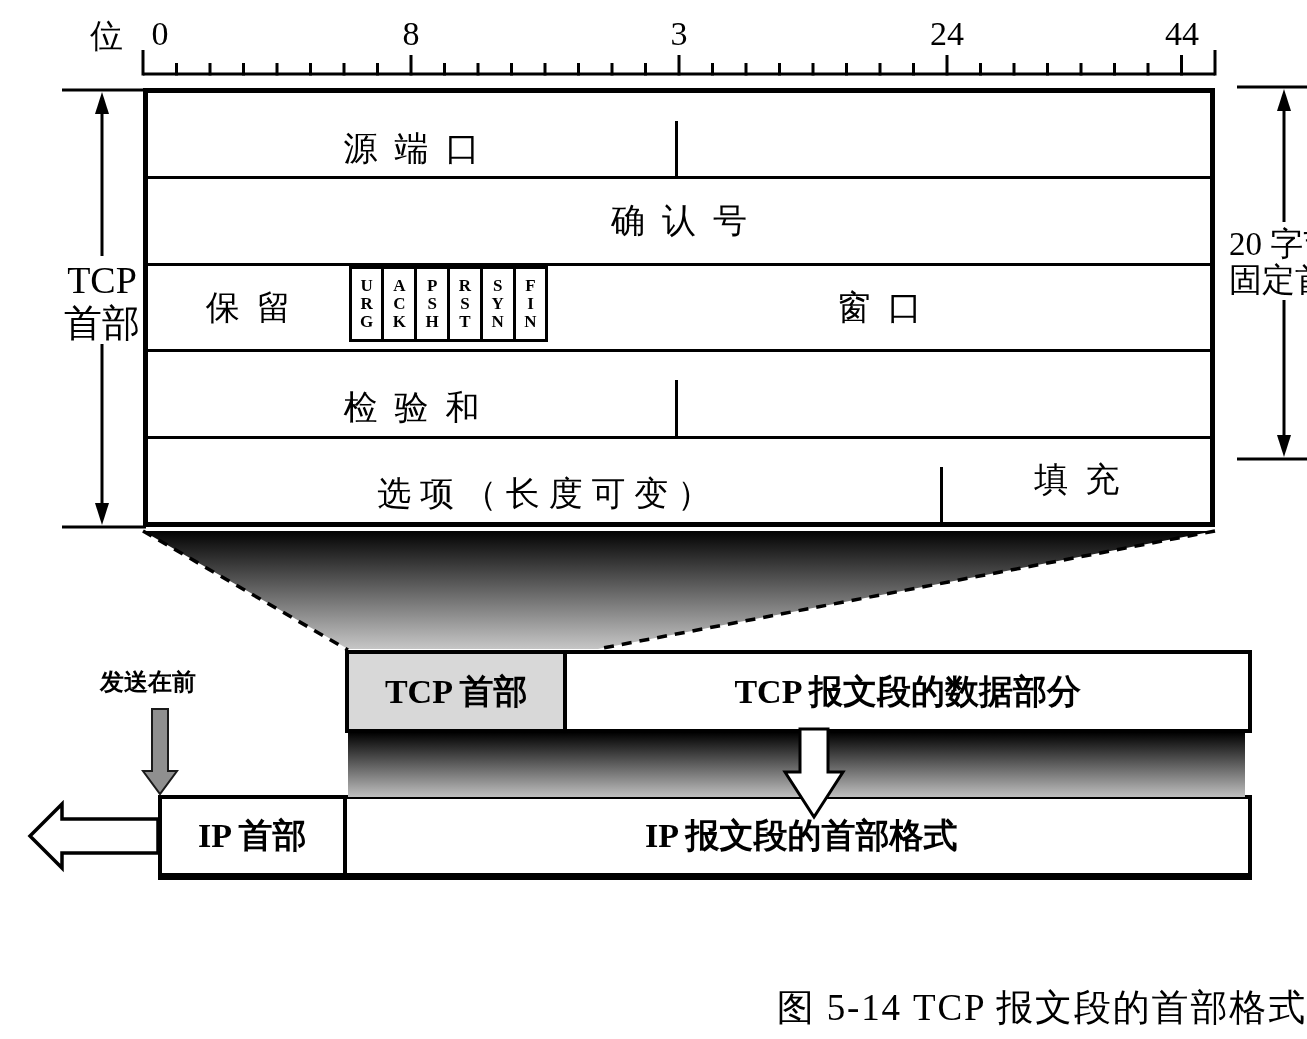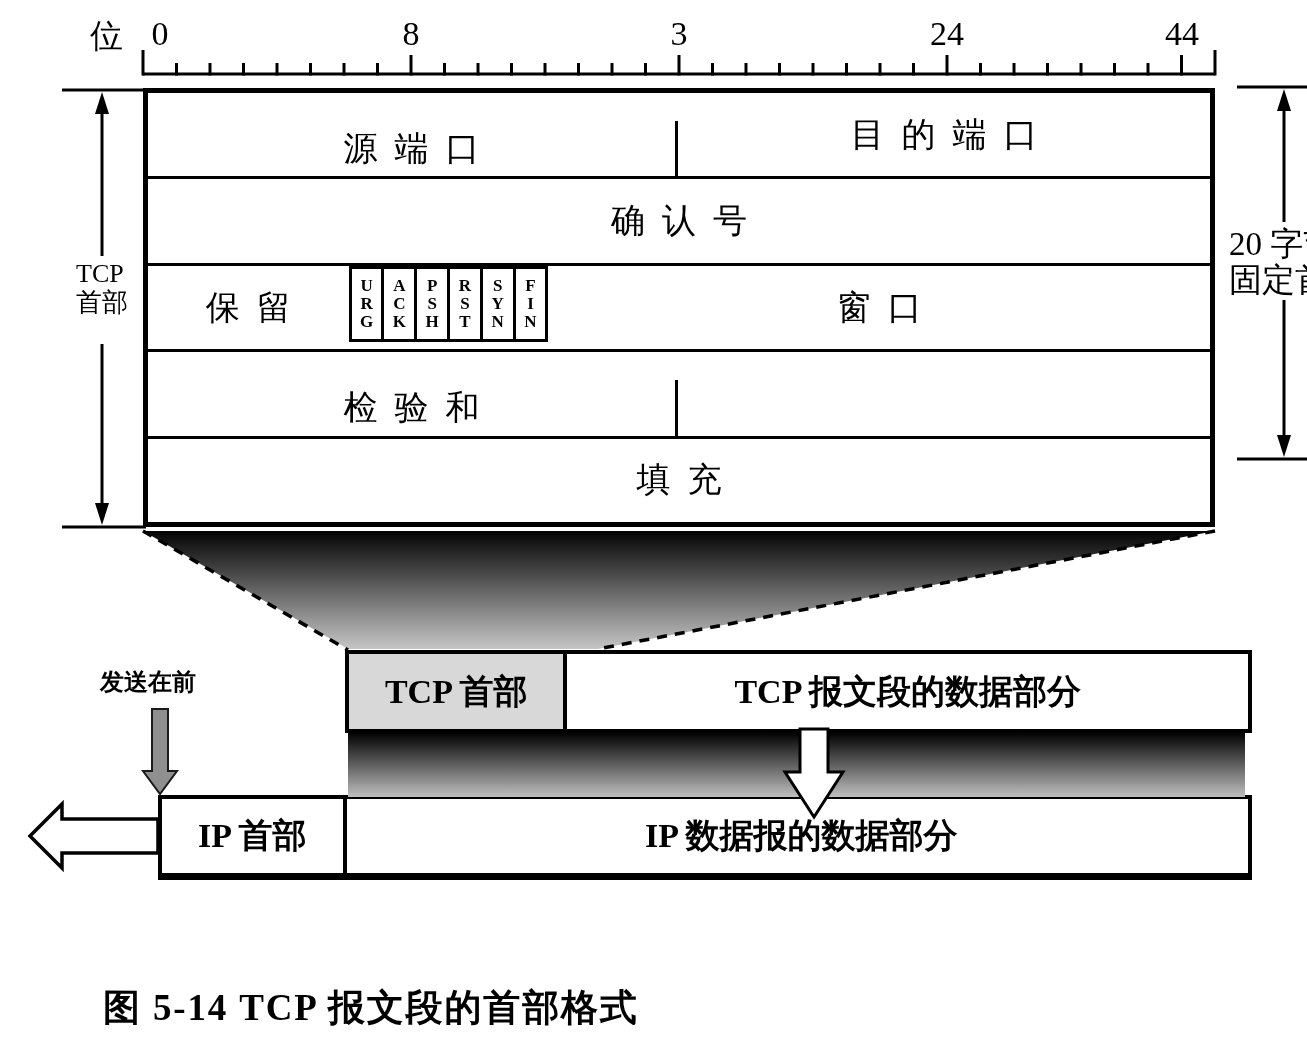--- a/index.html
+++ b/index.html
@@ -14,21 +14,21 @@
   .pre{white-space:pre-line;}
   .nowrap-pre{white-space:pre;}
 
   
   .bit-word{left:90px;top:14px;font-size:33px;}
   .rnum{top:15px;transform:translateX(-50%);font-size:34px;}
 
   
   #tcp-bracket-label{
     left:102px;top:259px;transform:translateX(-50%);
-    text-align:left;font-size:26px;line-height:1.12;
+    text-align:center;font-size:38px;line-height:1.12;
   }
   #fixed-header-label{
     left:1229px;top:226px;font-size:33px;line-height:1.1;
   }
 
   
   #hdr-table{
     left:143px;top:88px;width:1072px;height:439px;
     border:5px solid #000;box-sizing:border-box;
     display:flex;flex-direction:column;
@@ -73,22 +73,22 @@
     width:17%;border-right:4px solid #000;box-sizing:border-box;
     display:flex;align-items:center;justify-content:center;
     font-weight:bold;font-size:34px;
   }
   .ip-data-cell{flex:1;display:flex;align-items:center;justify-content:center;
     font-weight:bold;font-size:34px;}
 
   #send-first-label{left:100px;top:666px;font-size:24px;font-weight:600;}
 
   #fig-caption{
-    left:0;right:0;top:983px;text-align:left;padding-left:103px;
-    font-size:37px;font-weight:bold;letter-spacing:0.05em;
+    left:0;right:0;top:983px;text-align:right;padding-left:38px;
+    font-size:37px;font-weight:normal;letter-spacing:0.05em;
   }
 
   #fig-graphics{left:0;top:0;z-index:5;pointer-events:none;}
 </style>
 </head>
 <body>
 
 <div class="abs bit-word">位</div>
 <div class="abs rnum" style="left:160px">0</div>
 <div class="abs rnum" style="left:411px">8</div>
@@ -97,21 +97,20 @@
 <div class="abs rnum" style="left:1182px">44</div>
 
 <div class="abs pre" id="tcp-bracket-label">TCP
 首部</div>
 <div class="abs nowrap-pre" id="fixed-header-label">20 字节
 固定首部</div>
 
 <div class="abs" id="hdr-table">
   <div class="trow">
     <div class="tcell br ls5" style="width:49.9%">源端口</div>
-    <div class="tcell ls5" style="flex:1">目的端口</div>
   </div>
   <div class="trow">
     <div class="tcell ls5" style="width:100%">确认号</div>
   </div>
   <div class="trow">
     <div class="tcell ls5" style="width:18.9%">保留</div>
     <div class="flags">
       <div class="flagbox pre">U
 R
 G</div>
@@ -130,34 +129,35 @@
       <div class="flagbox pre">F
 I
 N</div>
     </div>
     <div class="tcell ls5" style="flex:1">窗口</div>
   </div>
   <div class="trow">
     <div class="tcell br ls5" style="width:49.9%">检验和</div>
   </div>
   <div class="trow">
+    <div class="tcell br ls3" style="width:74.9%">选项（长度可变）</div>
     <div class="tcell ls5" style="flex:1">填充</div>
   </div>
 </div>
 
 <div class="abs" id="tcp-box">
   <div class="tcp-hdr-cell">TCP 首部</div>
   <div class="tcp-data-cell">TCP 报文段的数据部分</div>
 </div>
 
 <div class="abs" id="send-first-label">发送在前</div>
 
 <div class="abs" id="ip-box">
   <div class="ip-hdr-cell">IP 首部</div>
-  <div class="ip-data-cell">IP 数据报的数据部分</div>
+  <div class="ip-data-cell">IP 报文段的首部格式</div>
 </div>
 
 <div class="abs" id="fig-caption">图 5-14  TCP 报文段的首部格式</div>
 
 <svg id="fig-graphics" class="abs" width="1307" height="1039" viewBox="0 0 1307 1039">
   <defs>
     <linearGradient id="gradFunnel" x1="0" y1="0" x2="0" y2="1">
       <stop offset="0" stop-color="#030303"></stop>
       <stop offset="0.45" stop-color="#5a5a5a"></stop>
       <stop offset="1" stop-color="#c6c6c6"></stop>

